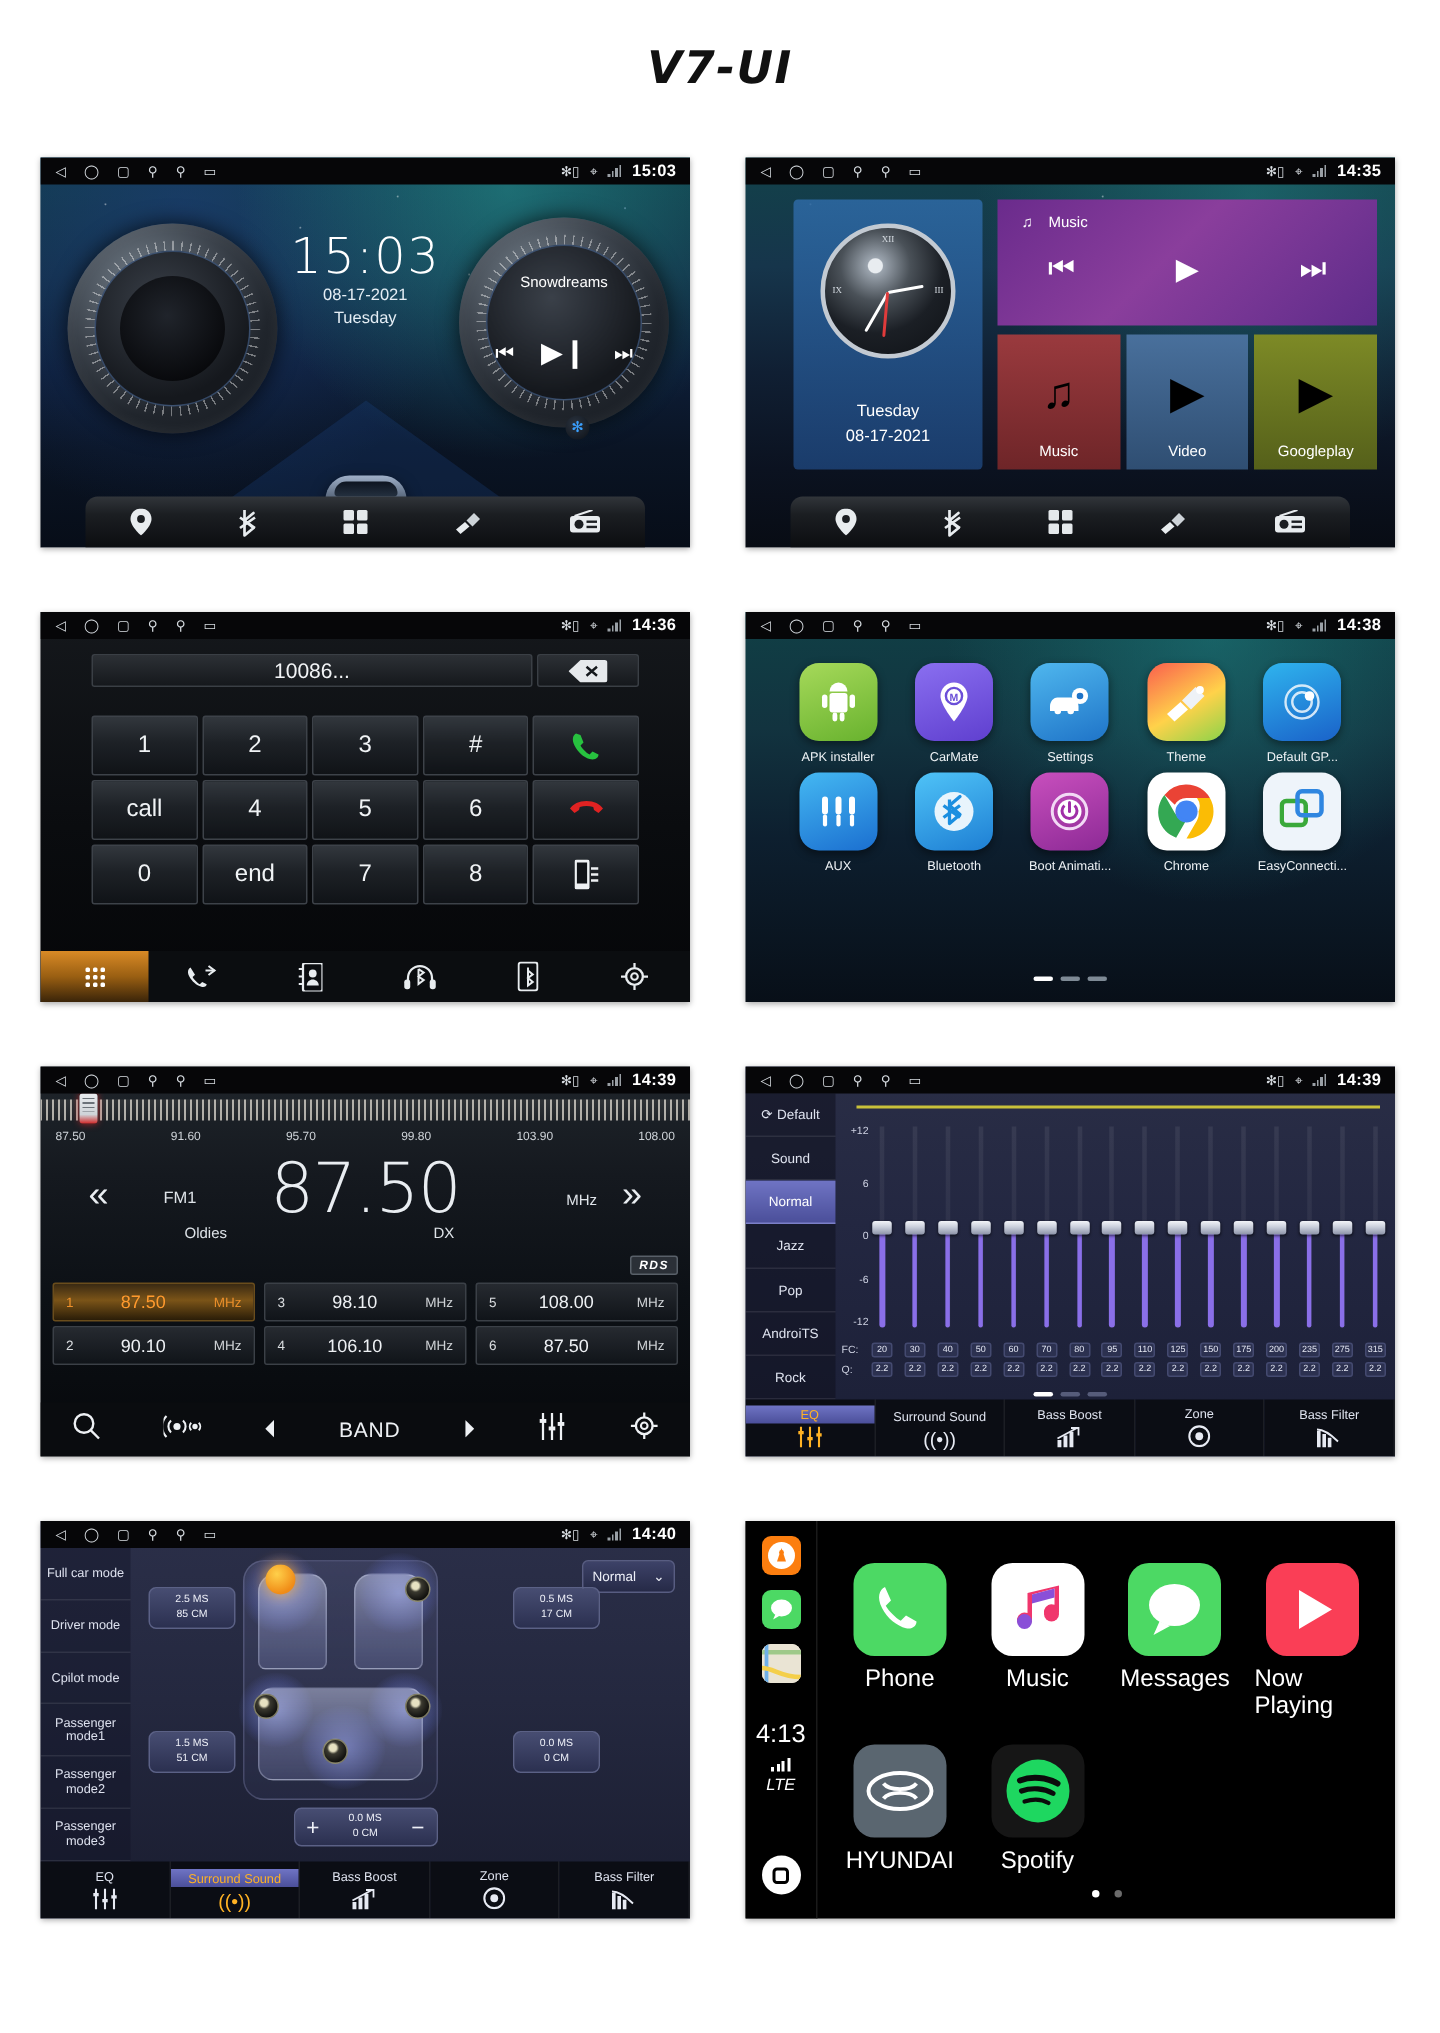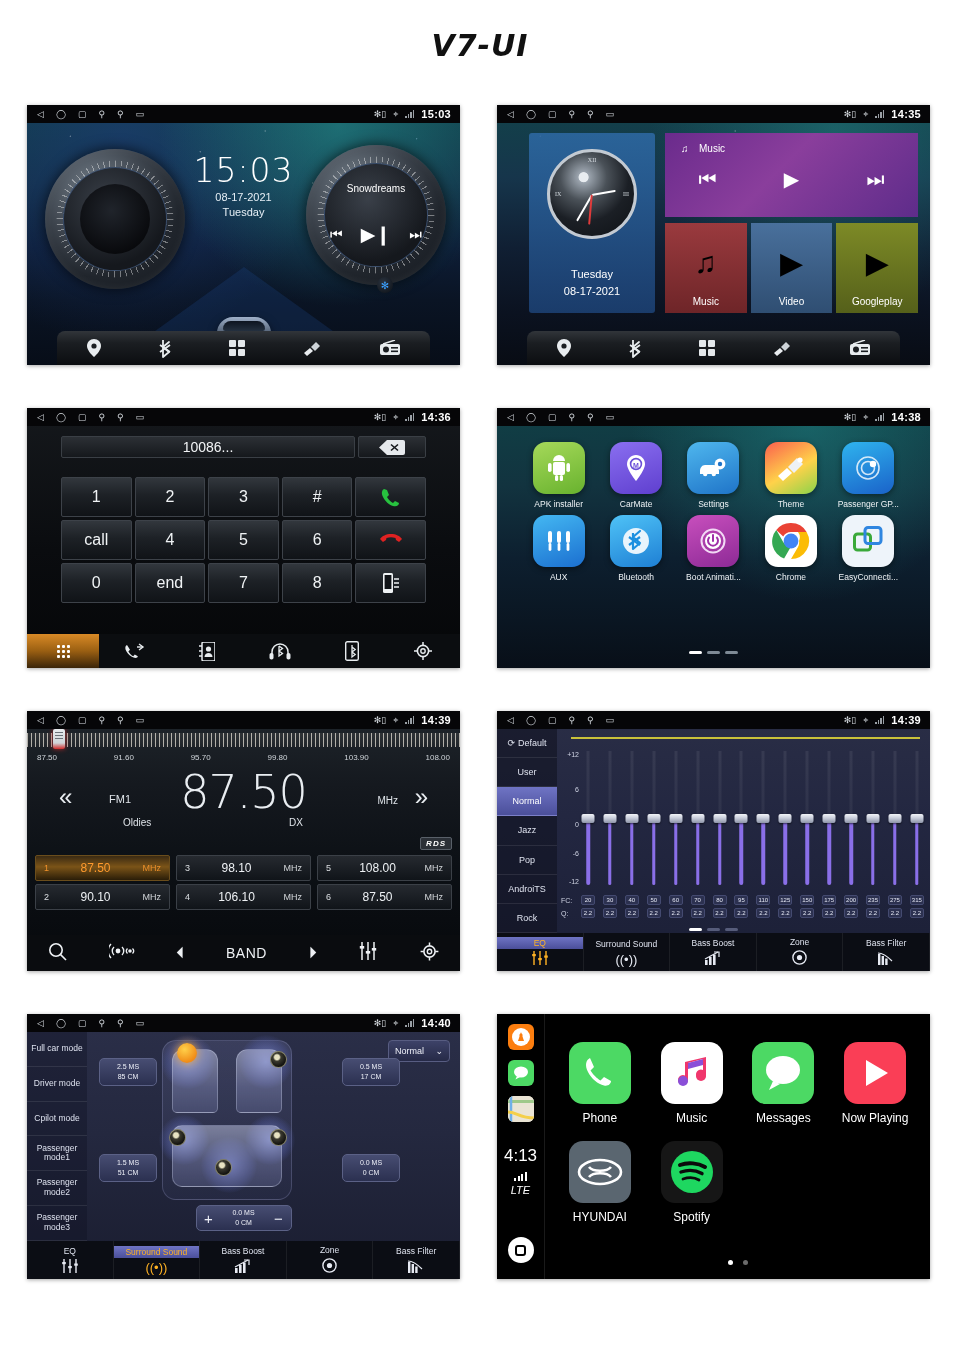--- a/index.html
+++ b/index.html
@@ -308,21 +308,21 @@
   .cp-bars i:nth-child(1){height:3px}.cp-bars i:nth-child(2){height:5px}
   .cp-bars i:nth-child(3){height:7px}.cp-bars i:nth-child(4){height:9px}
   .cp-lte{ color:#fff; font-size:11px; margin-top:3px;font-style:italic;}
   .cp-home{ width:26px; height:26px; border-radius:50%; background:#fff; margin-top:auto; margin-bottom:16px;
     display:flex; align-items:center; justify-content:center;}
   .cp-home i{ width:11px; height:11px; border:2px solid #000; border-radius:3px; display:block;}
   .cp-grid{ position:absolute; left:64px; right:16px; top:28px; display:grid; grid-template-columns:repeat(4,1fr); gap:16px 14px;}
   .cp-app{ display:flex; flex-direction:column; align-items:center;}
   .cp-ico{ width:62px; height:62px; border-radius:14px; display:flex; align-items:center; justify-content:center;
     font-size:34px; color:#fff; overflow:hidden; position:relative;}
-  .cp-lbl{ color:#fff; font-size:12px; margin-top:7px;text-align:center;}
+  .cp-lbl{ color:#fff; font-size:16px; margin-top:7px;}
   .cp-pager{ position:absolute; left:64px; right:16px; bottom:14px; display:flex; justify-content:center; gap:10px;}
   .cp-pager i{ width:5px; height:5px; border-radius:50%; background:#6b6b6b; display:block;}
   .cp-pager i.on{ background:#fff;}
 </style>
 </head>
 <body>
 
 <div class="page">
 
   <div class="page-title">V7-UI</div>
@@ -717,21 +717,21 @@
             <div class="app-lbl">Theme</div>
           </div>
           <div class="app">
             <div class="app-ico" style="background:linear-gradient(160deg,#2fb4ee,#1a62c9)">
               <svg width="30" height="30" viewBox="0 0 30 30">
                   <circle cx="15" cy="15" r="11" fill="none" stroke="#fff" stroke-width="1.6" opacity=".8"></circle>
                   <circle cx="15" cy="15" r="6.5" fill="none" stroke="#fff" stroke-width="1.6" opacity=".8"></circle>
                   <circle cx="20" cy="11" r="3.2" fill="#fff"></circle>
                 </svg>
             </div>
-            <div class="app-lbl">Passenger GP...</div>
+            <div class="app-lbl">Default GP...</div>
           </div>
 
           <div class="app">
             <div class="app-ico" style="background:linear-gradient(160deg,#44b8f2,#1b6fd0)">
               <svg width="30" height="30" viewBox="0 0 30 30">
                   <g fill="#fff">
                     <rect x="4" y="5" width="4" height="12" rx="2"></rect>
                     <rect x="4.6" y="17" width="2.8" height="8" rx="1.4"></rect>
                     <rect x="13" y="5" width="4" height="12" rx="2"></rect>
                     <rect x="13.6" y="17" width="2.8" height="8" rx="1.4"></rect>
@@ -936,21 +936,21 @@
               </span>
             <span class="sb-time">14:39</span>
           </div>
         </div>
 
         <div class="eq-side">
           <div class="eq-item">
             <span style="margin-right:3px">⟳</span>
             <span>Default</span>
           </div>
-          <div class="eq-item">User</div>
+          <div class="eq-item">Sound</div>
           <div class="eq-item sel">Normal</div>
           <div class="eq-item">Jazz</div>
           <div class="eq-item">Pop</div>
           <div class="eq-item">AndroiTS</div>
           <div class="eq-item">Rock</div>
         </div>
 
         <div class="eq-main">
           <div class="eq-topline"></div>
           <div class="eq-axis">

